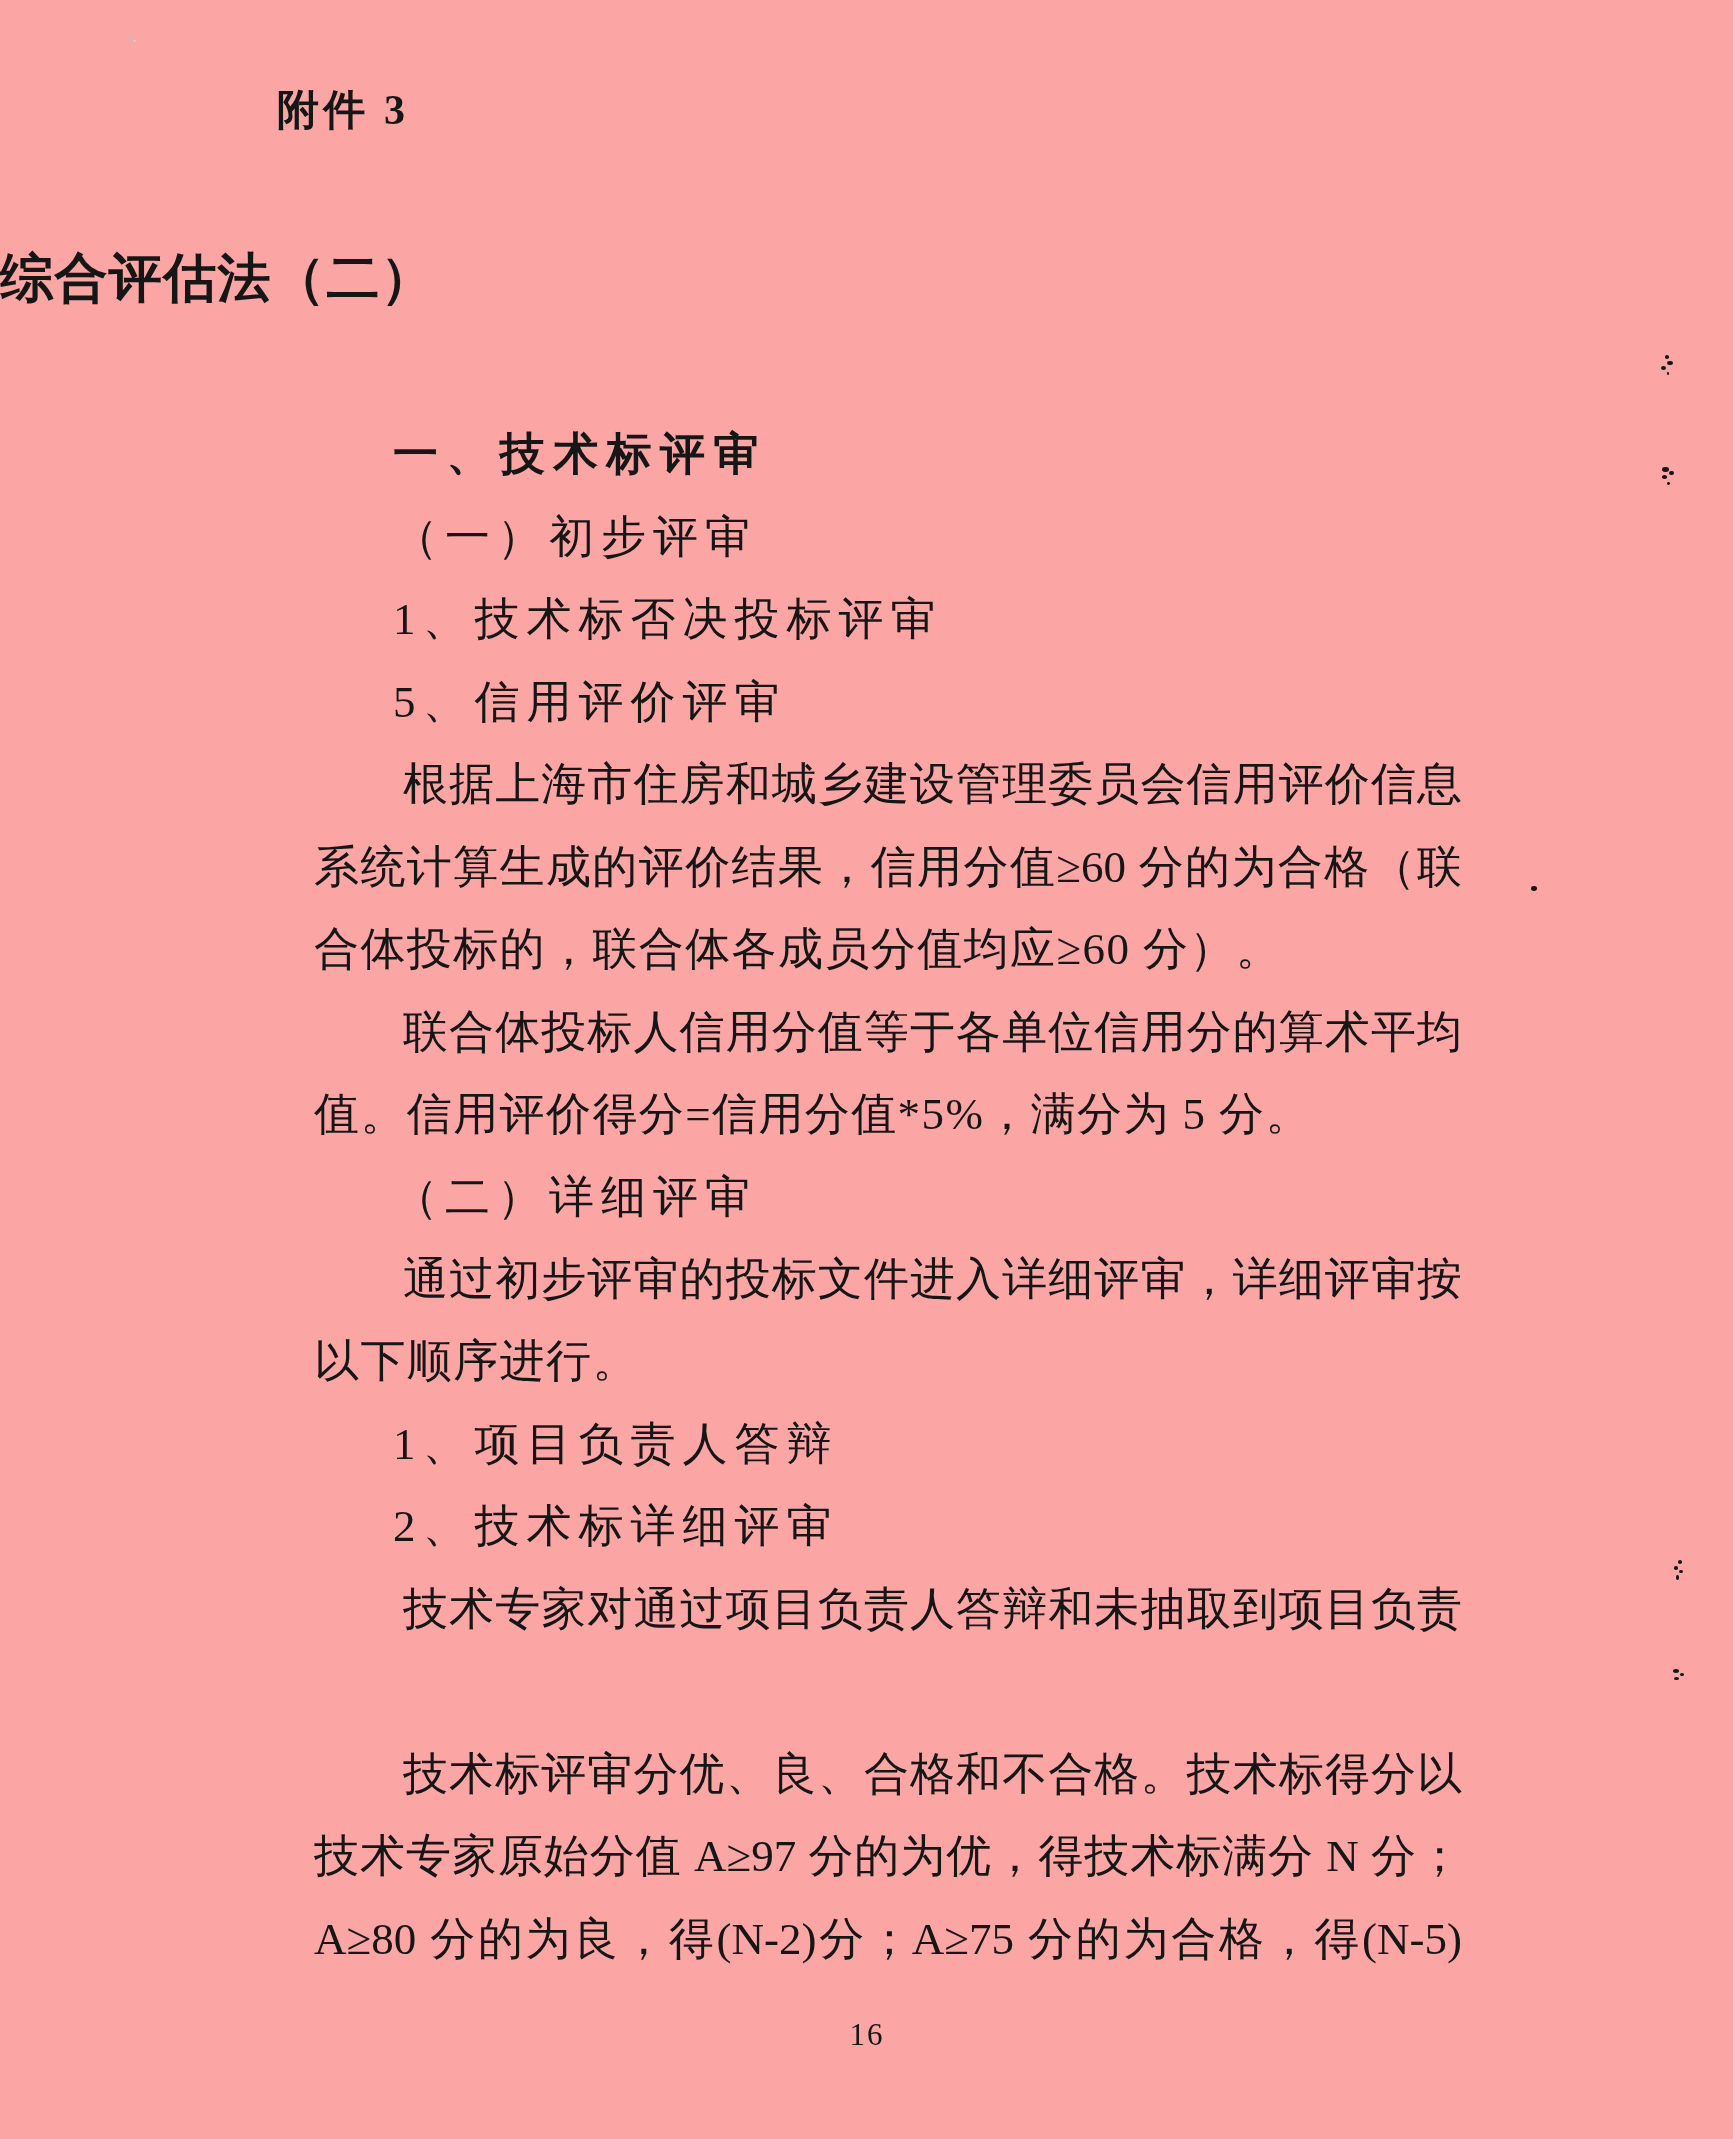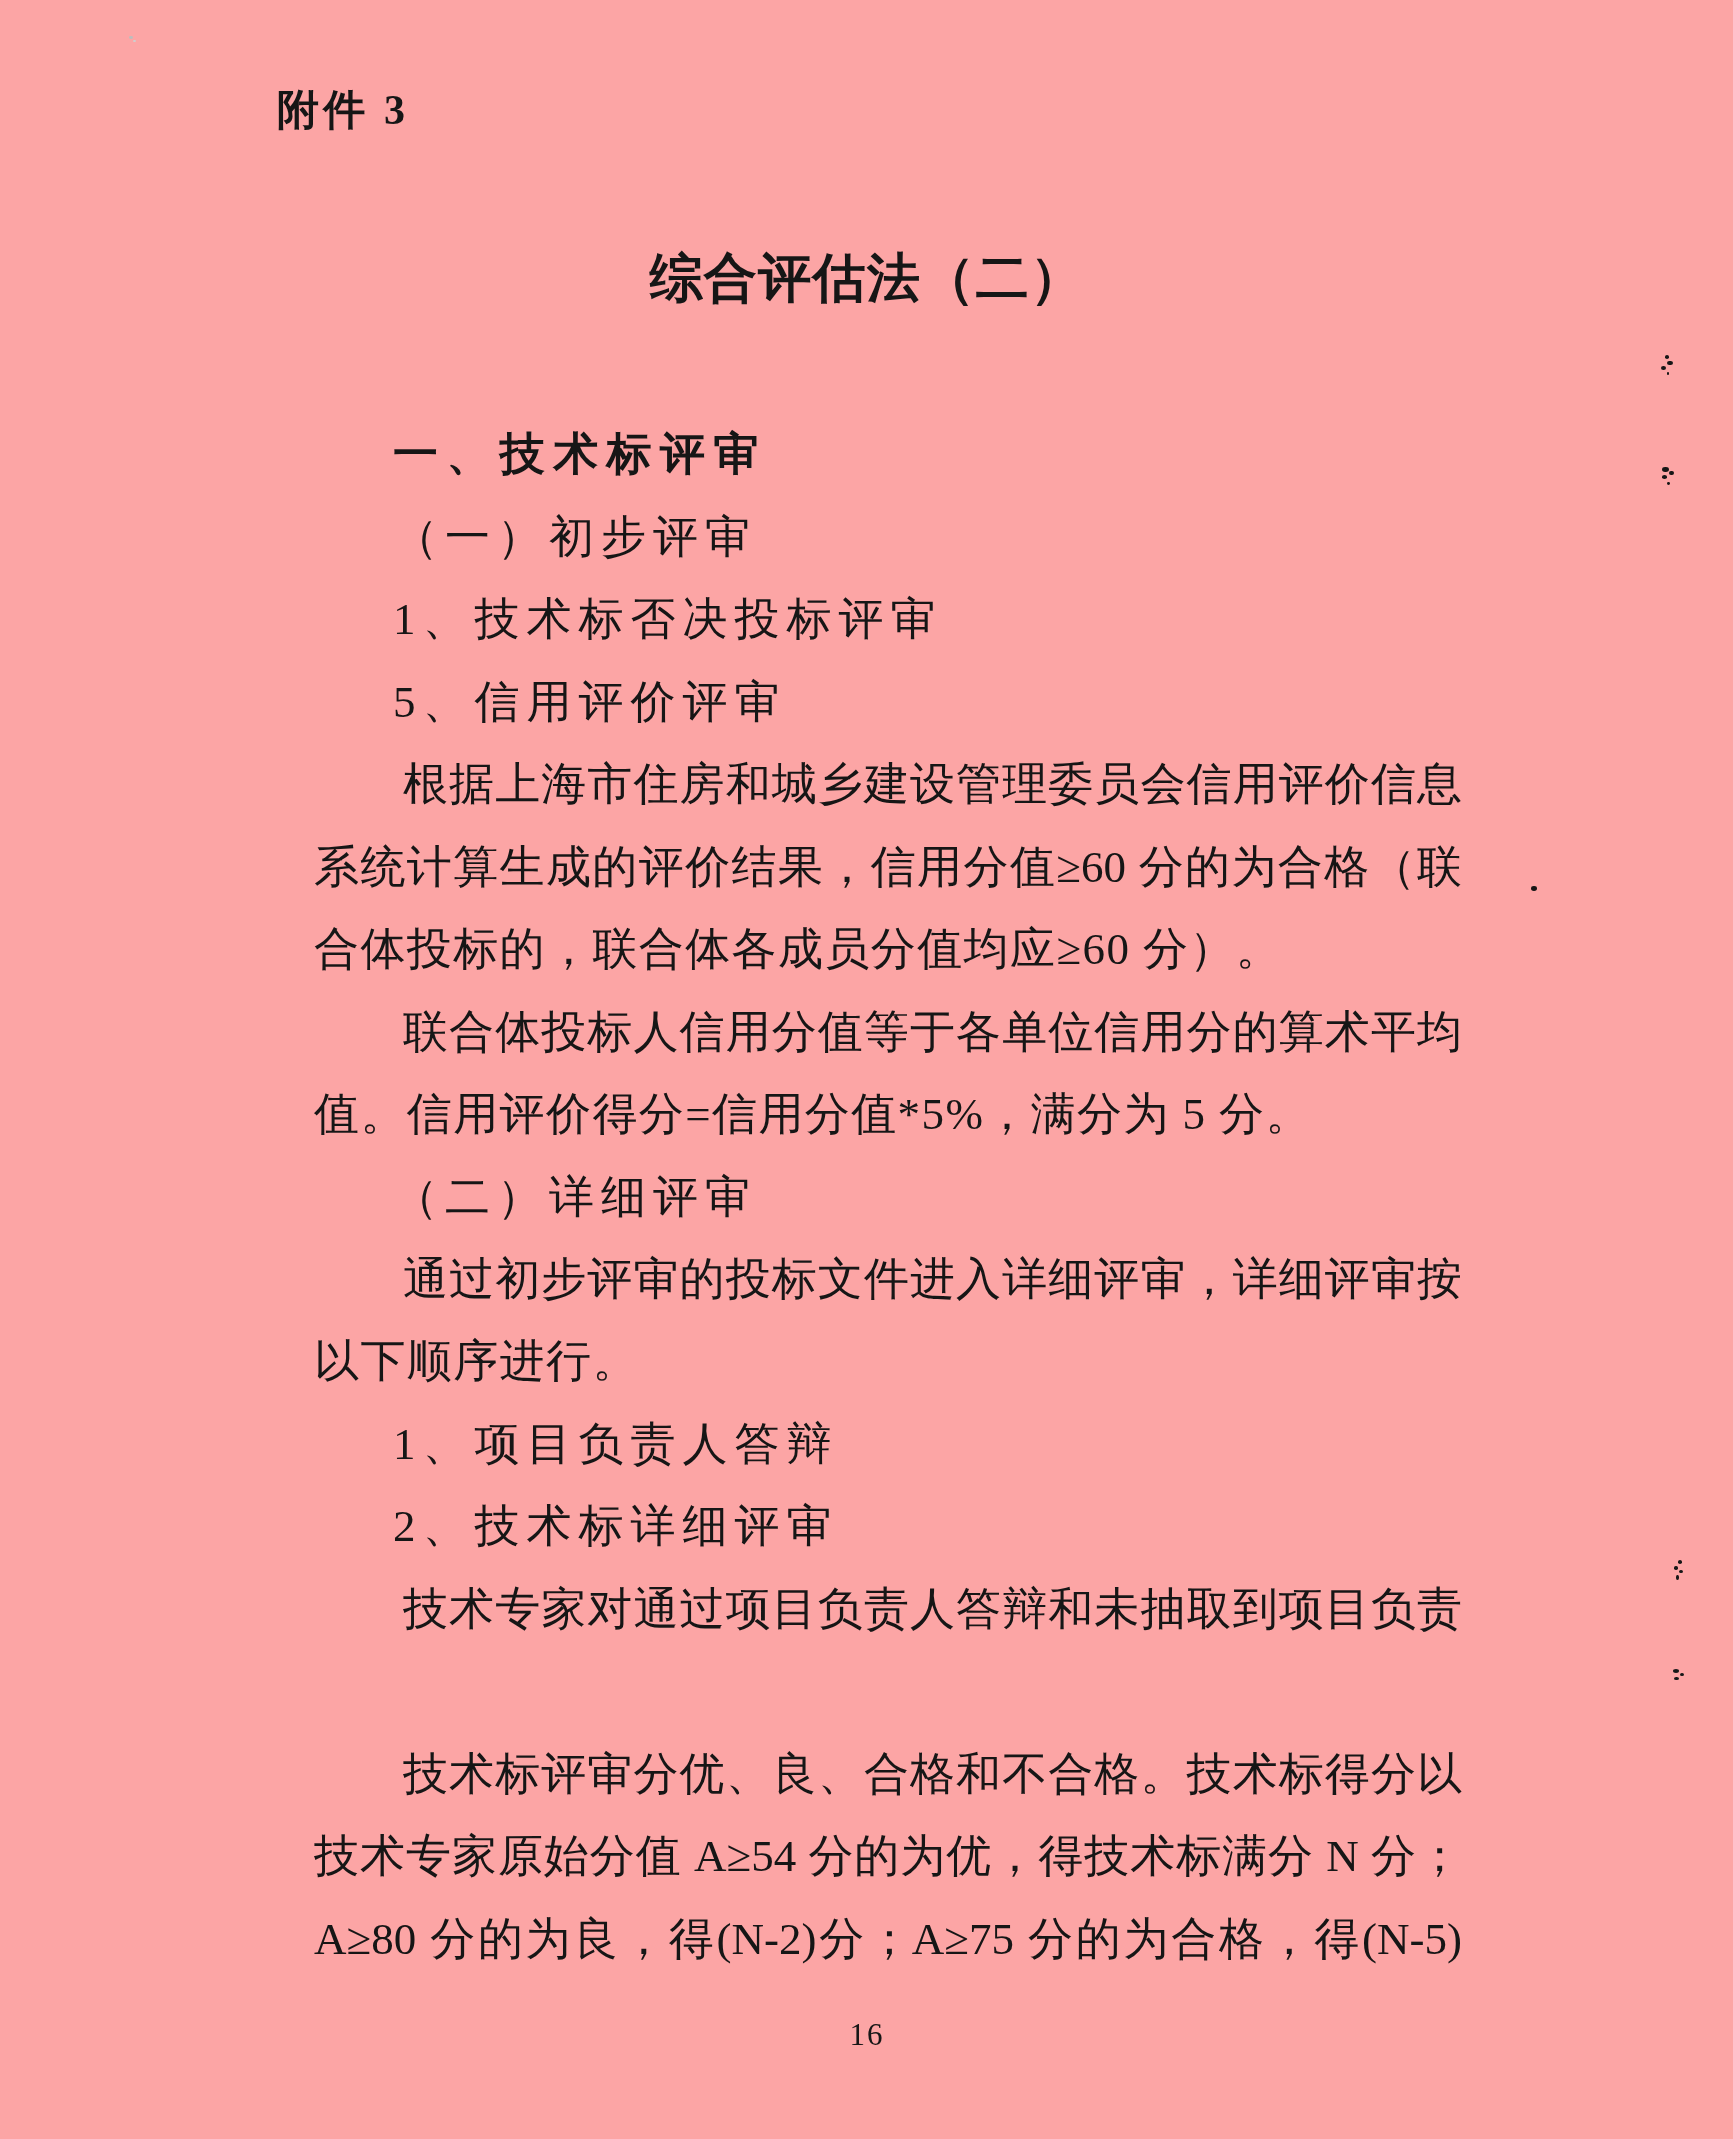--- a/index.html
+++ b/index.html
@@ -12,21 +12,21 @@
     color:#161616;
     font-family:"Liberation Serif","DejaVu Serif",serif;
   }
   .attachment{
     position:absolute;left:277px;top:82px;
     font-size:42px;font-weight:600;letter-spacing:4.2px;
     white-space:nowrap;
   }
   .title{
     position:absolute;left:0;top:243px;width:100%;
-    margin:0;text-align:center;
+    margin:0;text-align:left;
     font-size:53px;font-weight:900;letter-spacing:1.4px;
     font-family:"Liberation Serif","DejaVu Serif",serif;
     white-space:nowrap;
   }
   .ln{
     position:absolute;left:314px;width:1148px;
     font-size:45px;font-weight:400;line-height:56px;
     letter-spacing:1.4px;white-space:nowrap;
   }
   .j{
@@ -94,21 +94,21 @@
   <div class="ln" style="top:921px">合体投标的，联合体各成员分值均应≥60 分）。</div>
   <div class="ln ind j" style="top:1004px">联合体投标人信用分值等于各单位信用分的算术平均</div>
   <div class="ln" style="top:1086px">值。信用评价得分=信用分值*5%，满分为 5 分。</div>
   <div class="ln sub" style="top:1169px">（二）详细评审</div>
   <div class="ln ind j" style="top:1251px">通过初步评审的投标文件进入详细评审，详细评审按</div>
   <div class="ln" style="top:1333px">以下顺序进行。</div>
   <div class="ln sub" style="top:1416px">1、项目负责人答辩</div>
   <div class="ln sub" style="top:1498px">2、技术标详细评审</div>
   <div class="ln ind j" style="top:1581px">技术专家对通过项目负责人答辩和未抽取到项目负责</div>
   <div class="ln ind j" style="top:1746px">技术标评审分优、良、合格和不合格。技术标得分以</div>
-  <div class="ln j" style="top:1828px">技术专家原始分值 A≥54 分的为优，得技术标满分 N 分；</div>
+  <div class="ln j" style="top:1828px">技术专家原始分值 A≥97 分的为优，得技术标满分 N 分；</div>
   <div class="ln j" style="top:1911px">A≥80 分的为良，得(N-2)分；A≥75 分的为合格，得(N-5)</div>
 
   <div class="pageno">16</div>
 
   <span class="speck sp1">
       <i></i>
       <i></i>
     </span>
   <span class="speck sp2">
       <i></i>

